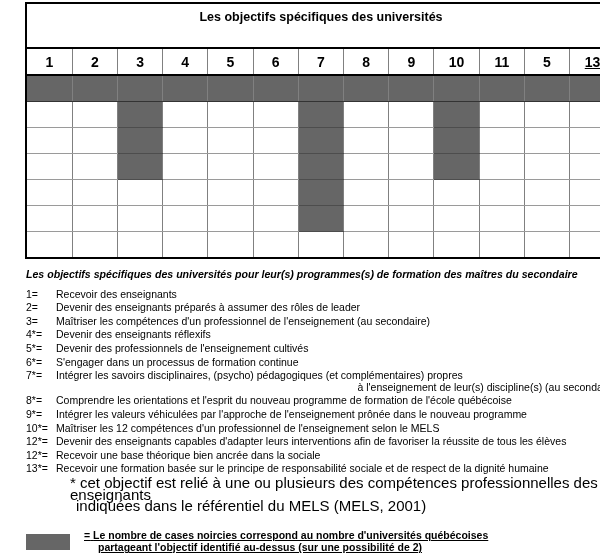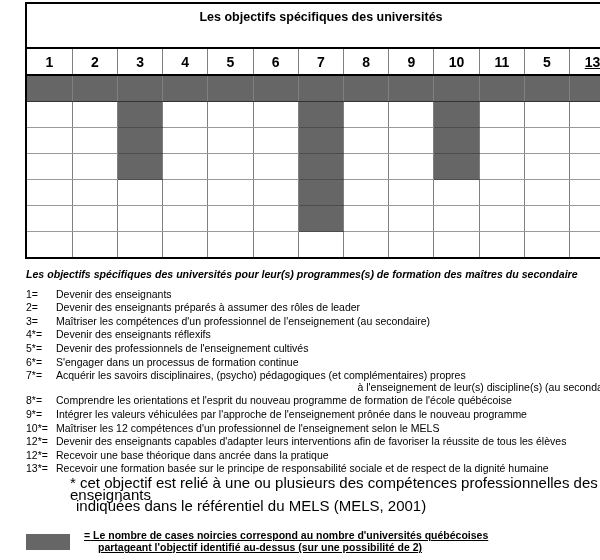--- a/index.html
+++ b/index.html
@@ -292,21 +292,21 @@
           </tr>
         </tbody>
     </table>
   </div>
 
   <div class="legend">
     <div class="legend-title">Les objectifs spécifiques des universités pour leur(s) programmes(s) de formation des maîtres du secondaire</div>
     <div id="legend-items">
         <div class="item">
           <span class="num">1=</span>
-          <span class="txt"><span>Devenir des enseignants</span></span>
+          <span class="txt"><span>Recevoir des enseignants</span></span>
         </div>
         <div class="item">
           <span class="num">2=</span>
           <span class="txt"><span>Devenir des enseignants préparés à assumer des rôles de leader</span></span>
         </div>
         <div class="item">
           <span class="num">3=</span>
           <span class="txt"><span>Maîtriser les compétences d'un professionnel de l'enseignement (au  secondaire)</span></span>
         </div>
         <div class="item">
@@ -316,41 +316,41 @@
         <div class="item">
           <span class="num">5*=</span>
           <span class="txt"><span>Devenir des professionnels de l'enseignement cultivés</span></span>
         </div>
         <div class="item">
           <span class="num">6*=</span>
           <span class="txt"><span>S'engager dans un processus de formation continue</span></span>
         </div>
         <div class="item">
           <span class="num">7*=</span>
-          <span class="txt"><span>Acquérir les savoirs disciplinaires, (psycho) pédagogiques (et complémentaires) propres</span><span class="cont">à l'enseignement de leur(s) discipline(s) (au secondaire)</span></span>
+          <span class="txt"><span>Intégrer les savoirs disciplinaires, (psycho) pédagogiques (et complémentaires) propres</span><span class="cont">à l'enseignement de leur(s) discipline(s) (au secondaire)</span></span>
         </div>
         <div class="item">
           <span class="num">8*=</span>
           <span class="txt"><span>Comprendre les orientations et l'esprit du nouveau programme de  formation de l'école québécoise</span></span>
         </div>
         <div class="item">
           <span class="num">9*=</span>
           <span class="txt"><span>Intégrer les valeurs véhiculées par l'approche de l'enseignement prônée  dans le nouveau programme</span></span>
         </div>
         <div class="item">
           <span class="num">10*=</span>
           <span class="txt"><span>Maîtriser les 12 compétences d'un professionnel de l'enseignement  selon le MELS</span></span>
         </div>
         <div class="item">
           <span class="num">12*=</span>
           <span class="txt"><span>Devenir des enseignants capables d'adapter leurs interventions afin de favoriser la réussite de tous les élèves</span></span>
         </div>
         <div class="item">
           <span class="num">12*=</span>
-          <span class="txt"><span>Recevoir une base théorique dans ancrée dans la pratique</span></span>
+          <span class="txt"><span>Recevoir une base théorique bien ancrée dans la sociale</span></span>
         </div>
         <div class="item">
           <span class="num">13*=</span>
           <span class="txt"><span>Recevoir une formation basée sur le principe de responsabilité sociale et de  respect de la dignité humaine</span></span>
         </div>
       </div>
 
     <div class="footnote">
       <span>* cet objectif est relié à une ou plusieurs des compétences professionnelles des enseignants</span>
       <span class="cont">indiquées dans le référentiel du MELS (MELS, 2001)</span>

